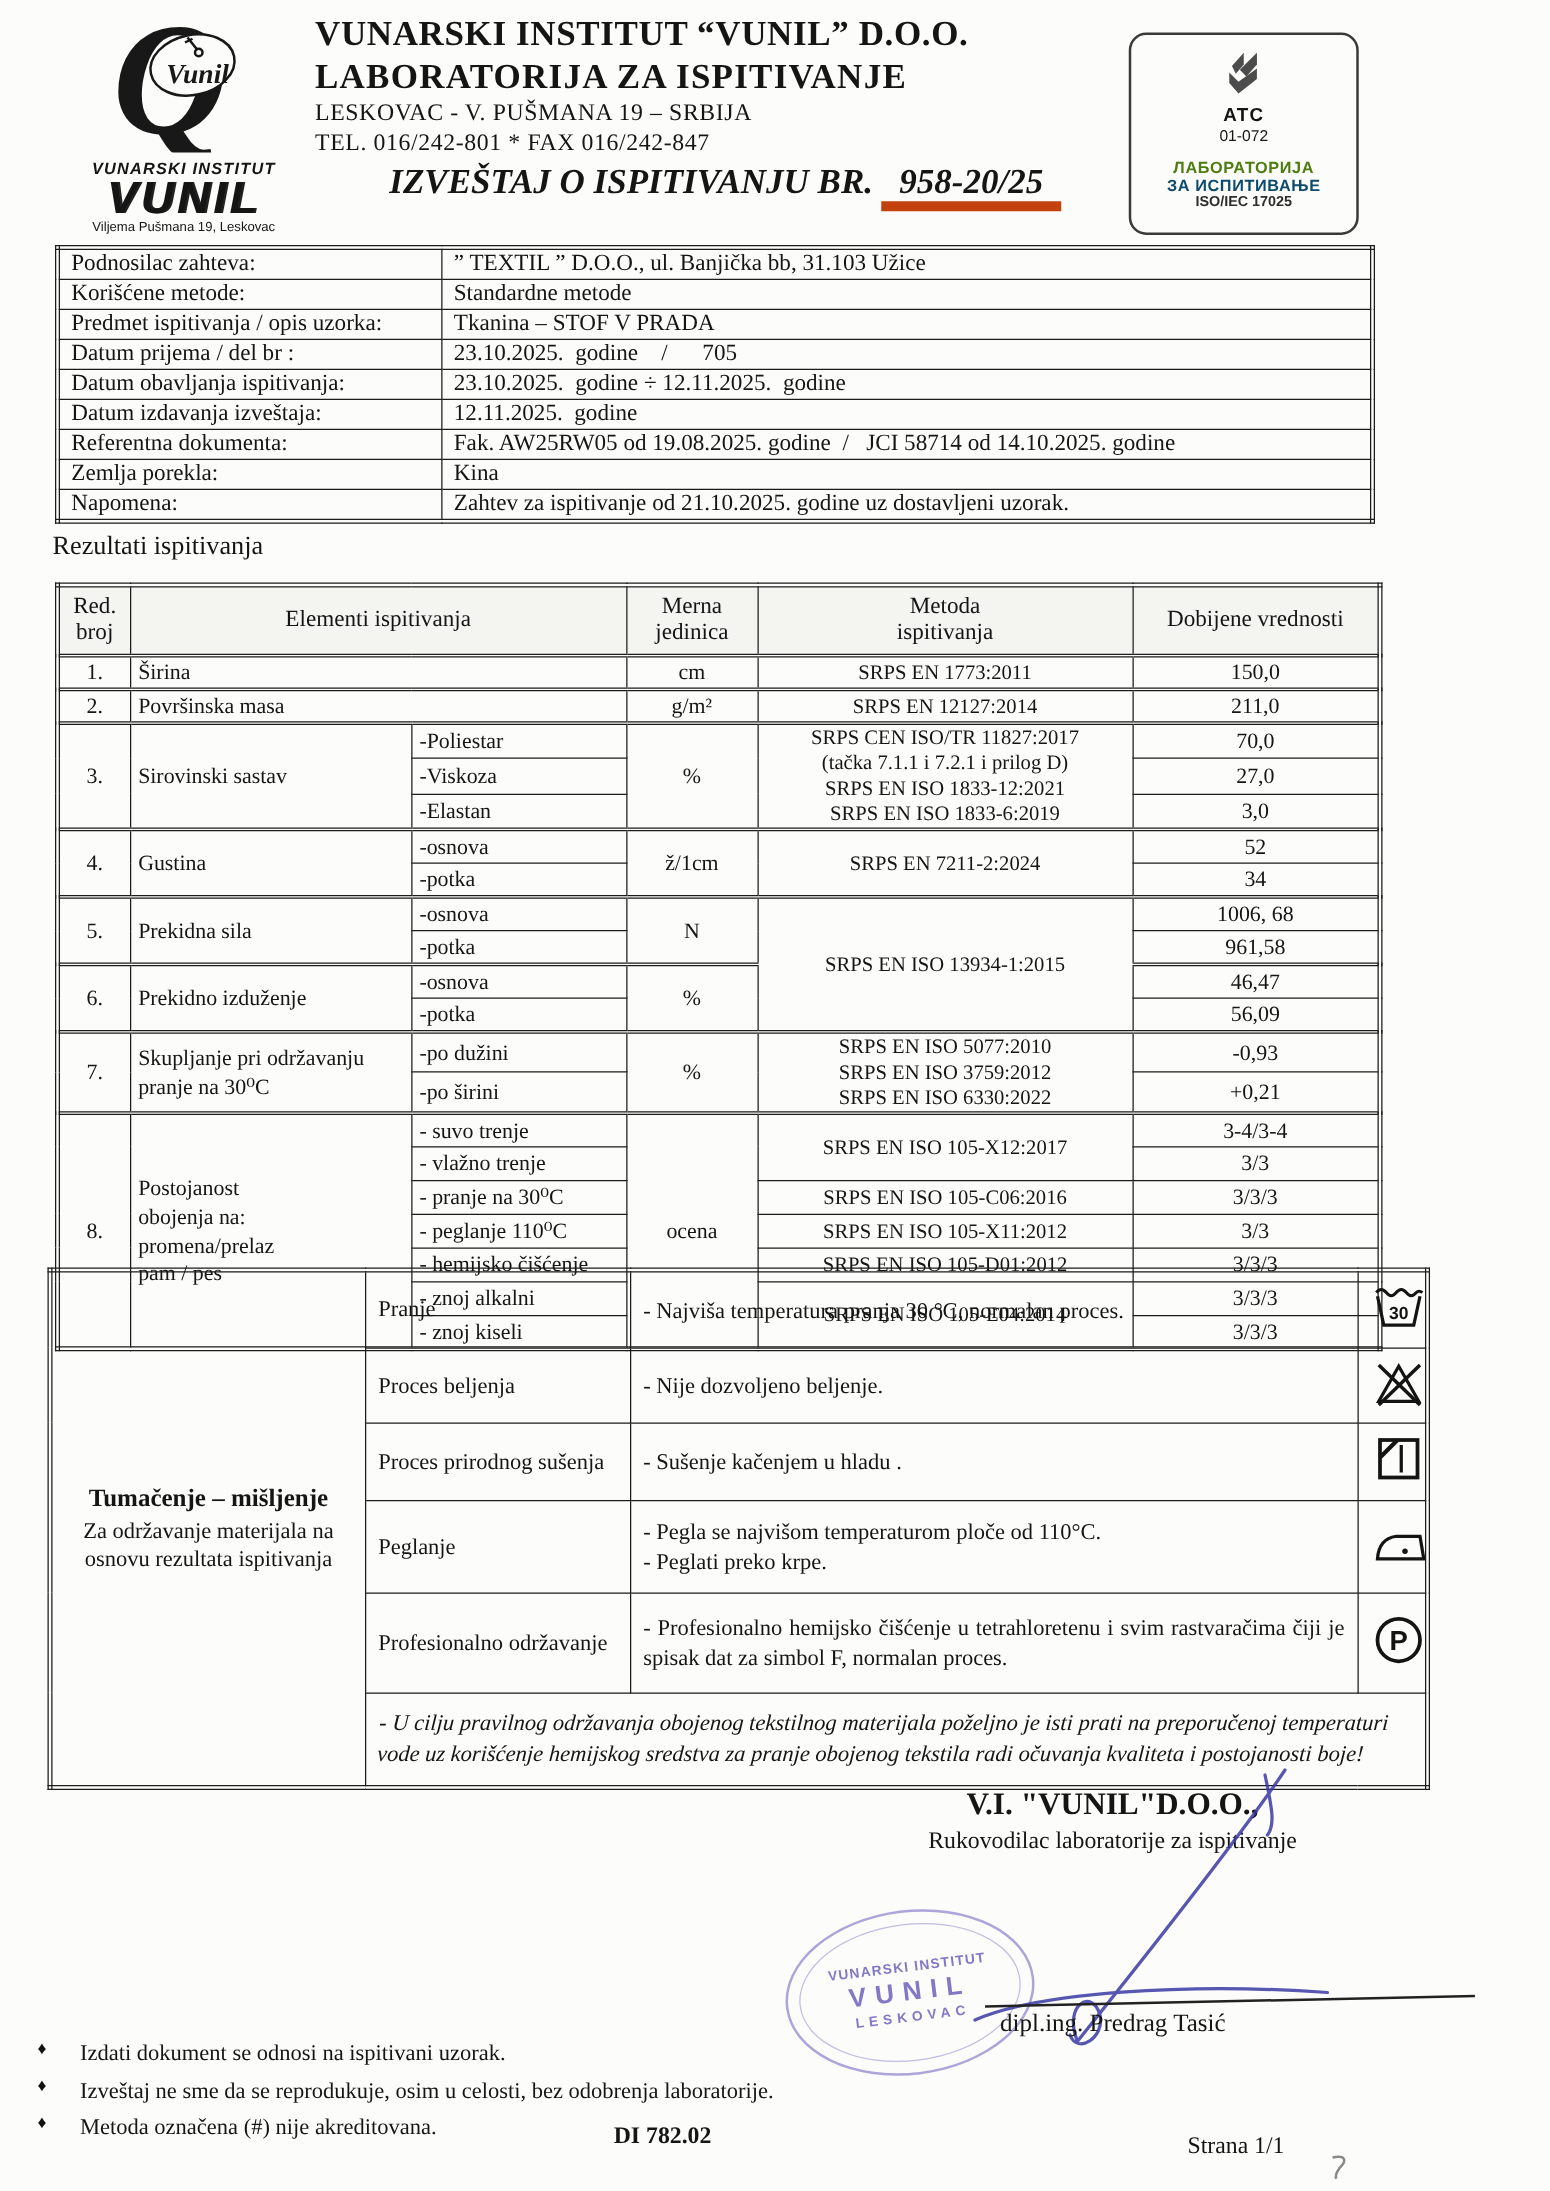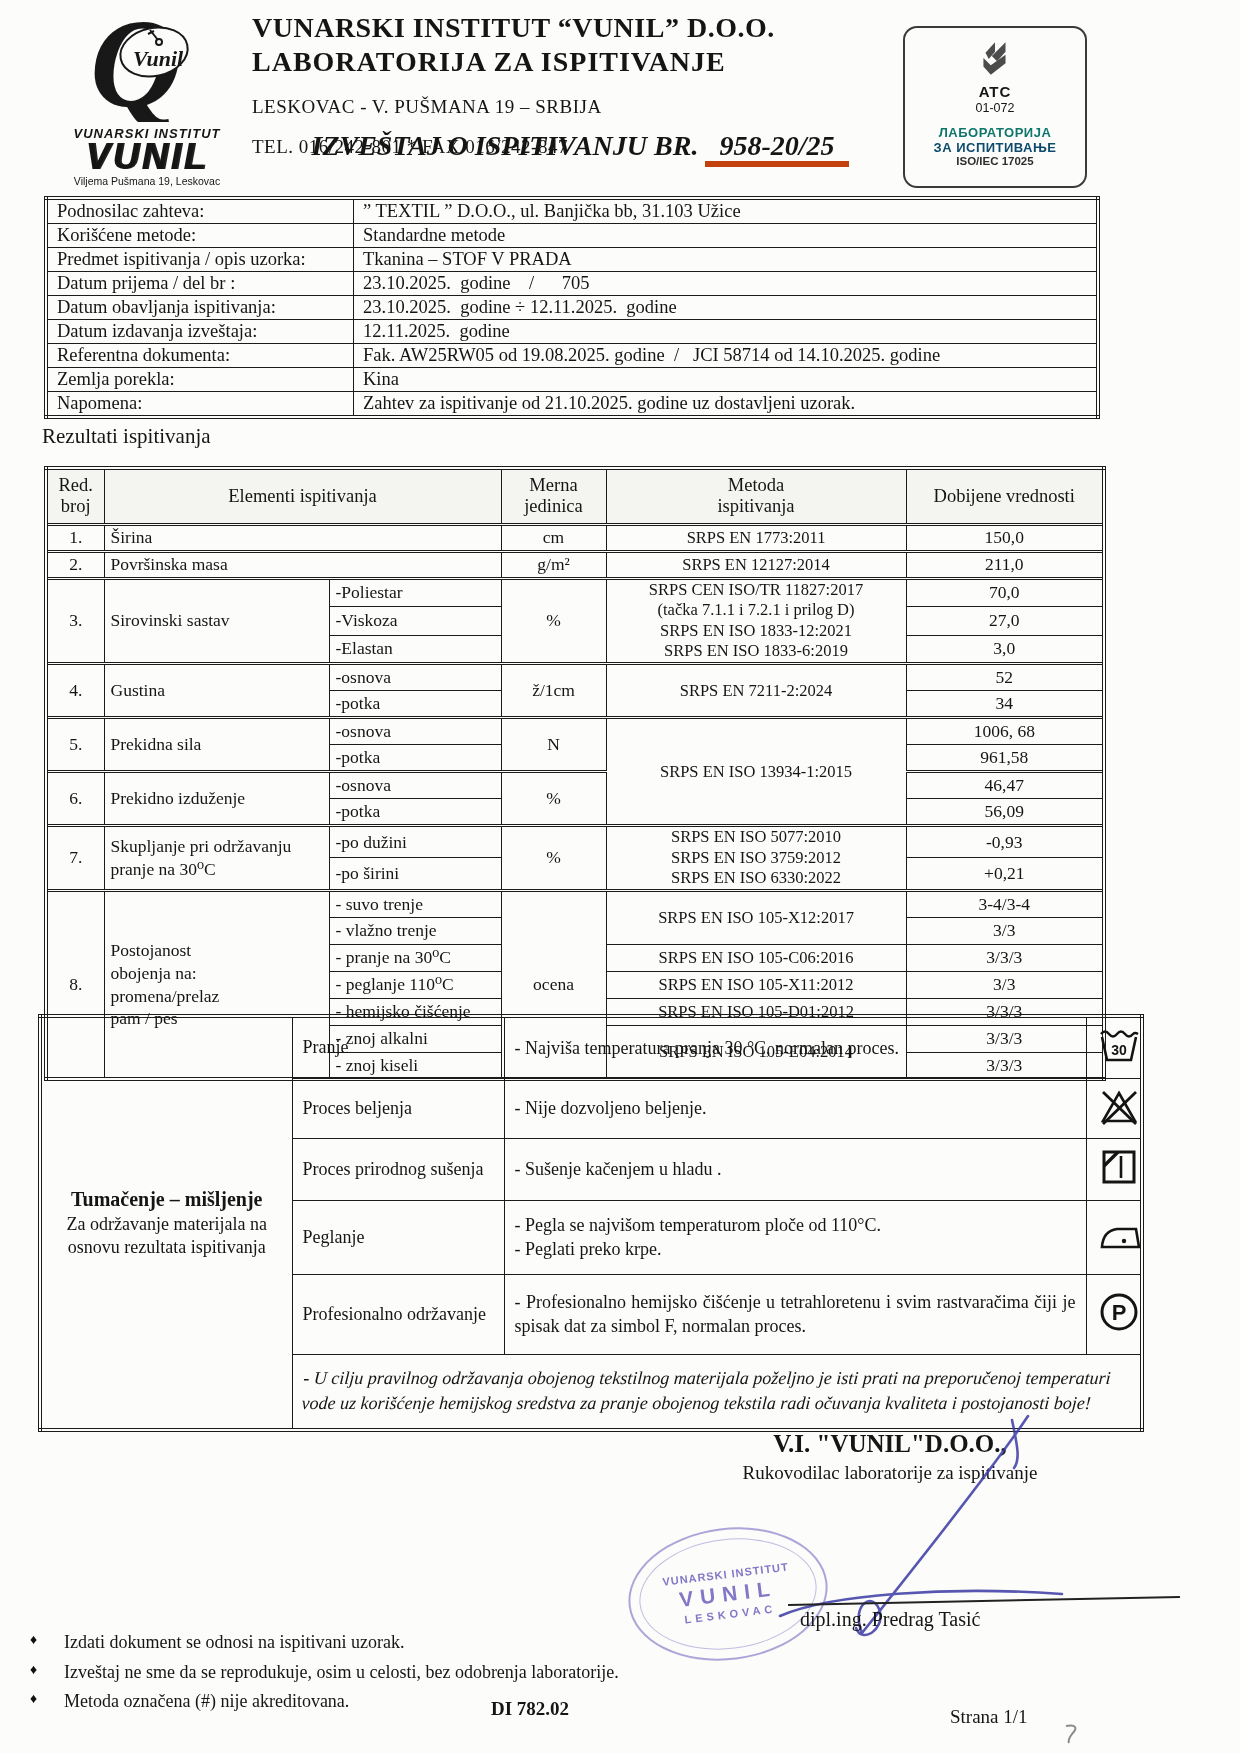--- a/index.html
+++ b/index.html
@@ -11,28 +11,28 @@
 
   
   .logo-block{left:42px;top:4px;width:210px;text-align:center;}
   .logo-line1{font-size:13px;font-weight:bold;font-style:italic;letter-spacing:1px;}
   .logo-line2{font-size:36px;font-weight:900;font-style:italic;letter-spacing:3px;line-height:.9;
               text-shadow:2px 0 0 #222;}
   .logo-line3{font-size:10.5px;margin-top:2px;}
   .hdr-center{left:252px;top:12px;width:650px;text-align:left;}
   .hdr-institute{font-size:28px;font-weight:bold;letter-spacing:.5px;}
   .hdr-lab{font-size:28px;font-weight:bold;letter-spacing:1px;margin-top:2px;}
-  .hdr-addr,.hdr-tel{font-size:19px;margin-top:18px;letter-spacing:.5px;}
+  .hdr-addr,.hdr-tel{font-size:19px;margin-top:2px;letter-spacing:.5px;}
   .hdr-title{left:220px;top:130px;width:720px;text-align:center;font-size:28px;font-weight:bold;font-style:italic;}
-  .hdr-num{border-bottom:6px solid #c2410c;padding:0 14px;}
+  .hdr-num{border-bottom:8px solid #c2410c;padding:0 14px;}
   .atc{left:903px;top:26px;width:184px;height:162px;border:2px solid #3a3a3a;border-radius:14px;
        text-align:center;padding-top:10px;box-sizing:border-box;}
   .atc-name{font-size:15px;font-weight:bold;letter-spacing:1px;margin-top:1px;}
   .atc-no{font-size:12.5px;margin-top:1px;}
-  .atc-l1{font-size:13px;font-weight:bold;margin-top:10px;letter-spacing:.5px;color:#0f766e;}
+  .atc-l1{font-size:13px;font-weight:bold;margin-top:10px;letter-spacing:.5px;color:#4d7c0f;}
   .atc-l2{font-size:13px;font-weight:bold;letter-spacing:.5px;color:#0c4a6e;}
   .atc-l3{font-size:11.5px;font-weight:bold;color:#2e2e2e;}
 
   
   table{border-collapse:collapse;table-layout:fixed;}
   .info-tbl{left:44px;top:196px;width:1056px;border:4px double #1b1b1b;}
   .info-tbl td{border:1.6px solid #1b1b1b;font-size:18.5px;padding:0 9px;height:23px;overflow:hidden;}
   .info-tbl td.lab{width:287px;}
 
   

